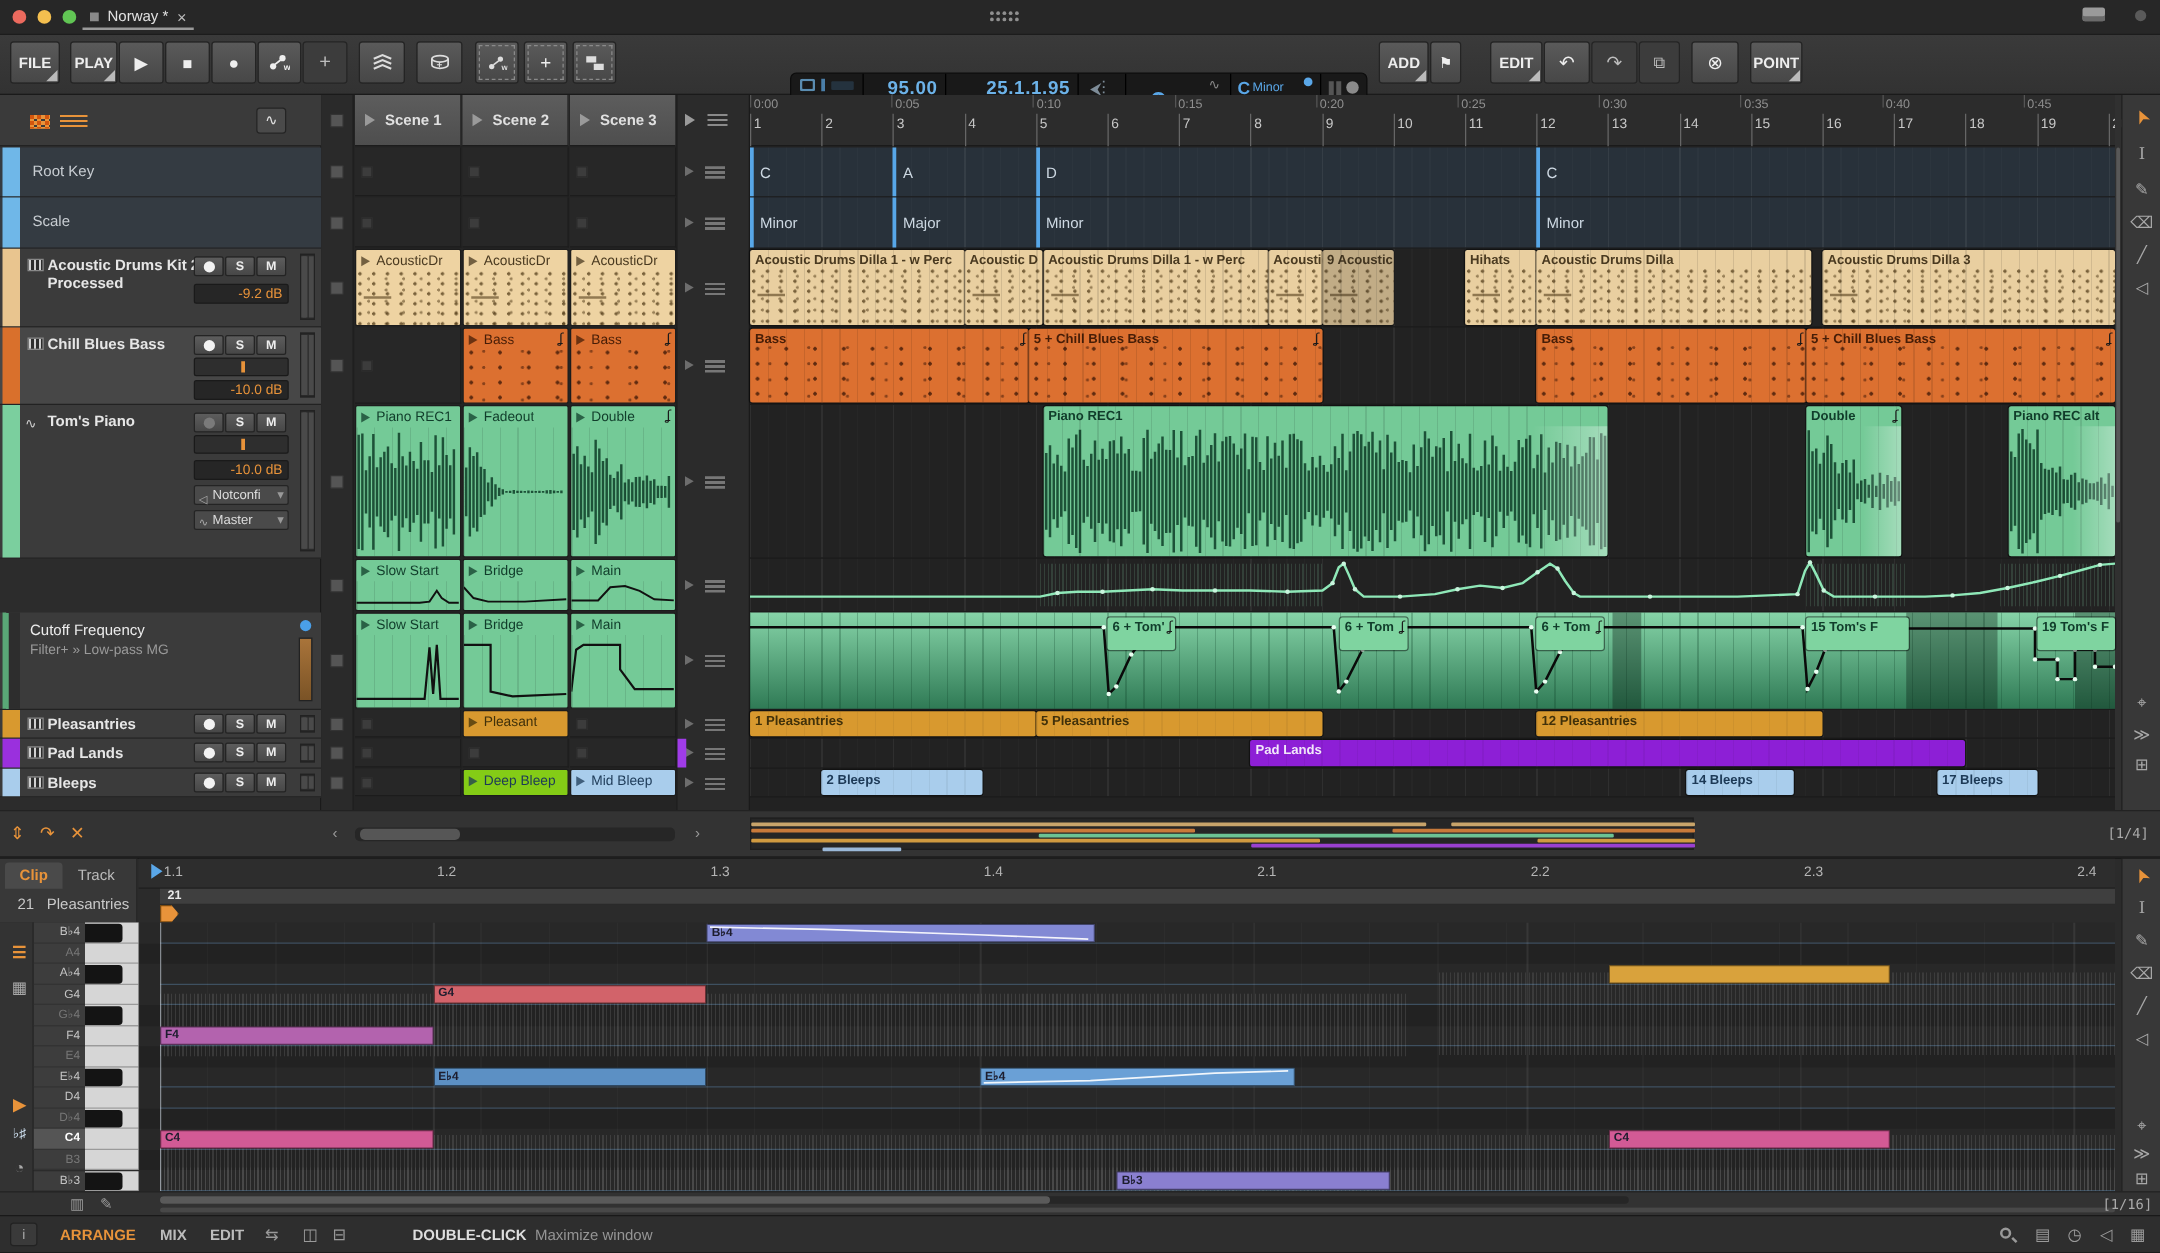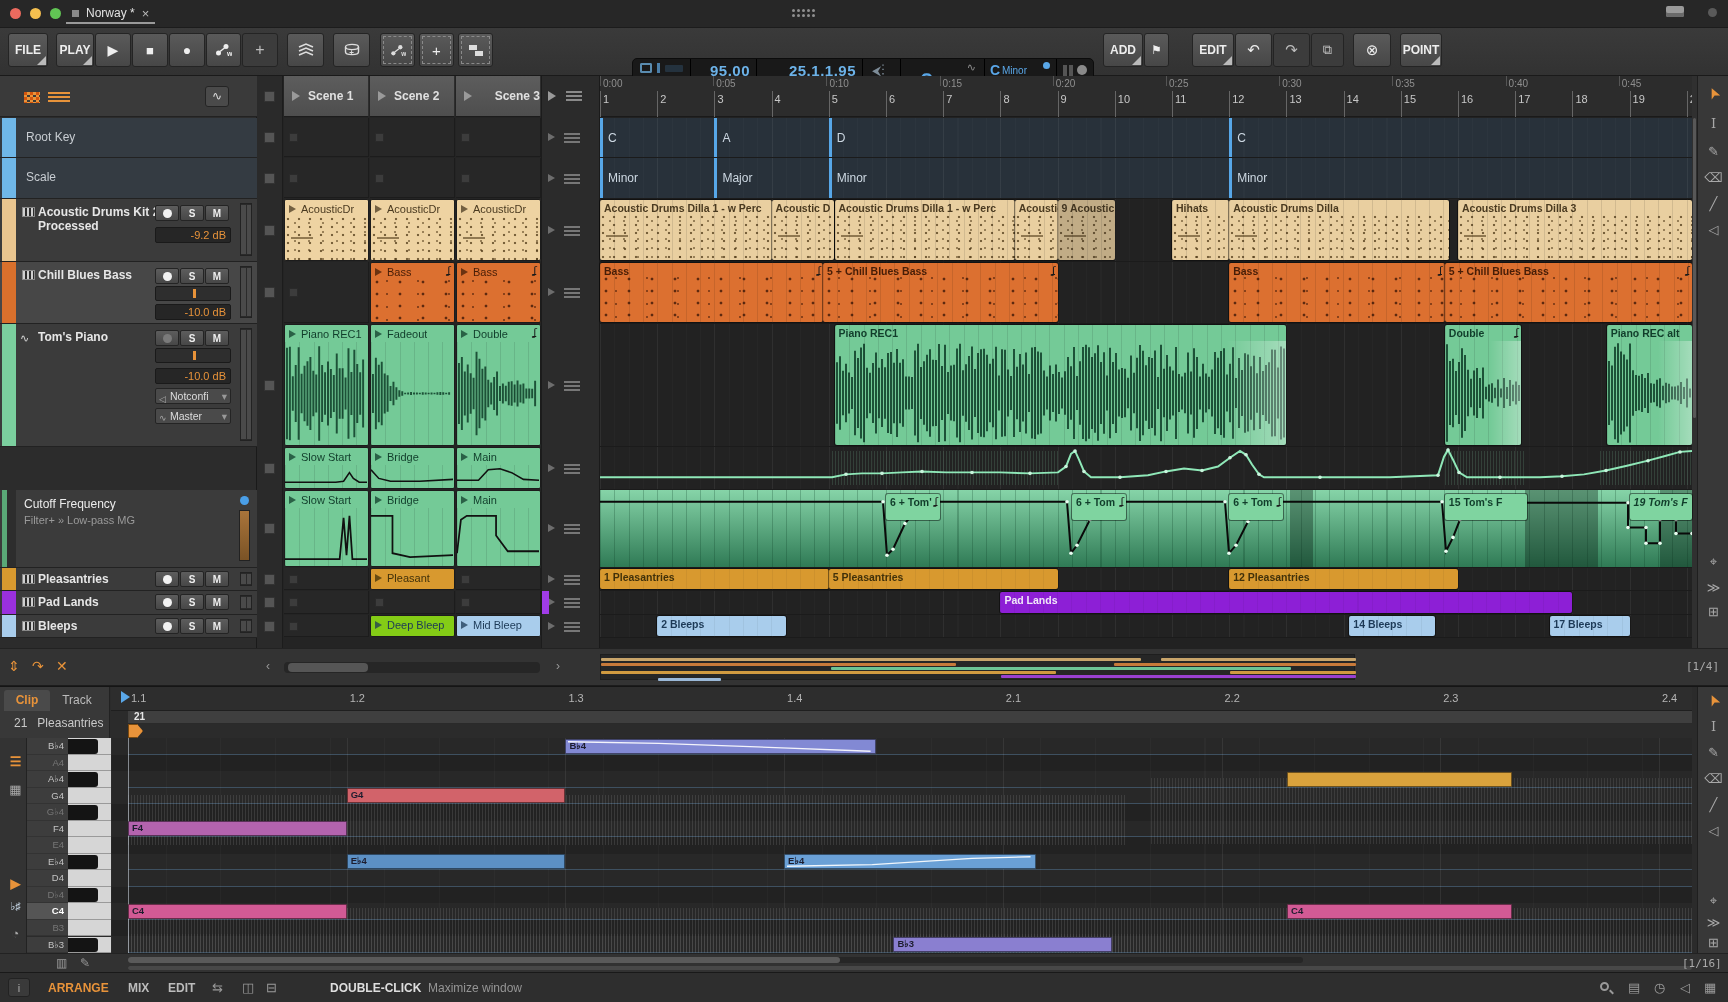--- a/index.html
+++ b/index.html
@@ -415,21 +415,21 @@
       </div>
     <div id="launcher">
         <div class="scenehead" style="left: 1px; width: 85px;">
           <div class="ptri"></div>
           <div style="font-size: 12px;">Scene 1</div>
         </div>
         <div class="scenehead" style="left: 87px; width: 85px;">
           <div class="ptri"></div>
           <div style="font-size: 12px;">Scene 2</div>
         </div>
-        <div class="scenehead" style="left: 173px; width: 85px; justify-content: space-between;">
+        <div class="scenehead" style="left: 173px; width: 85px;">
           <div class="ptri"></div>
           <div style="font-size: 12px;">Scene 3</div>
         </div>
         <div style="position: absolute; left: 1px; top: 42px; width: 85px; height: 39px; background: rgb(39, 39, 39); border-right: 1px solid rgb(28, 28, 28); border-bottom: 1px solid rgb(28, 28, 28);">
           <div class="emptysq" style="top: 15px;"></div>
         </div>
         <div style="position: absolute; left: 87px; top: 42px; width: 85px; height: 39px; background: rgb(39, 39, 39); border-right: 1px solid rgb(28, 28, 28); border-bottom: 1px solid rgb(28, 28, 28);">
           <div class="emptysq" style="top: 15px;"></div>
         </div>
         <div style="position: absolute; left: 173px; top: 42px; width: 85px; height: 39px; background: rgb(39, 39, 39); border-right: 1px solid rgb(28, 28, 28); border-bottom: 1px solid rgb(28, 28, 28);">
@@ -922,21 +922,21 @@
             <div class="curl" style="right: 2px;">ʆ</div>
           </div>
           <div class="aclip" style="left: 629.2px; top: 4px; width: 54.3px; height: 26px; background: rgb(127, 212, 160); z-index: 4;">
             <div class="alab" style="color: rgb(17, 61, 43);">6 + Tom</div>
             <div class="curl" style="right: 2px;">ʆ</div>
           </div>
           <div class="aclip" style="left: 844.8px; top: 4px; width: 81.8px; height: 26px; background: rgb(127, 212, 160); z-index: 4;">
             <div class="alab" style="color: rgb(17, 61, 43);">15 Tom's F</div>
           </div>
           <div class="aclip" style="left: 1029.6px; top: 4px; width: 62.4px; height: 26px; background: rgb(127, 212, 160); z-index: 4;">
-            <div class="alab" style="color: rgb(17, 61, 43); font-style: italic;">19 Tom's F</div>
+            <div class="alab" style="color: rgb(17, 61, 43);">19 Tom's F</div>
           </div>
         </div>
         <div class="arow" style="top: 492px; height: 23px;">
           <div class="aclip" style="left: 0px; top: 1px; width: 228.8px; height: 20px; background: rgb(216, 153, 47); padding-left: 32px;">
             <div class="alab" style="color: rgb(65, 49, 10);">1 Pleasantries</div>
             <div class="beatgrid" style="opacity: 0.5;"></div>
           </div>
           <div class="aclip" style="left: 228.8px; top: 1px; width: 228.8px; height: 20px; background: rgb(216, 153, 47);">
             <div class="alab" style="color: rgb(65, 49, 10);">5 Pleasantries</div>
             <div class="beatgrid" style="opacity: 0.5;"></div>

